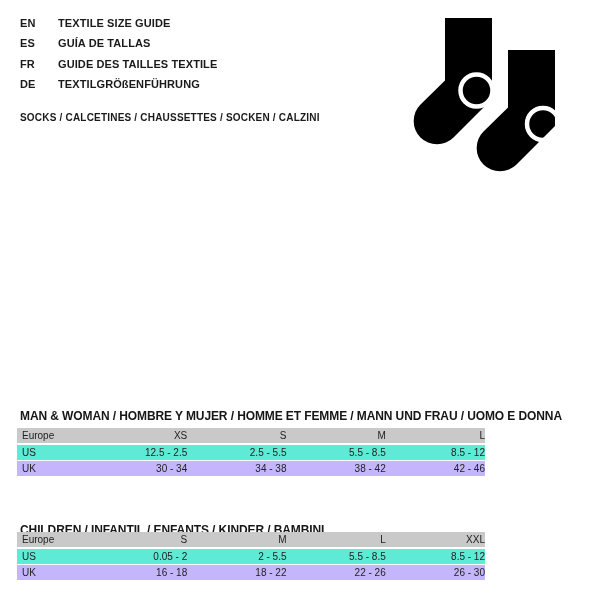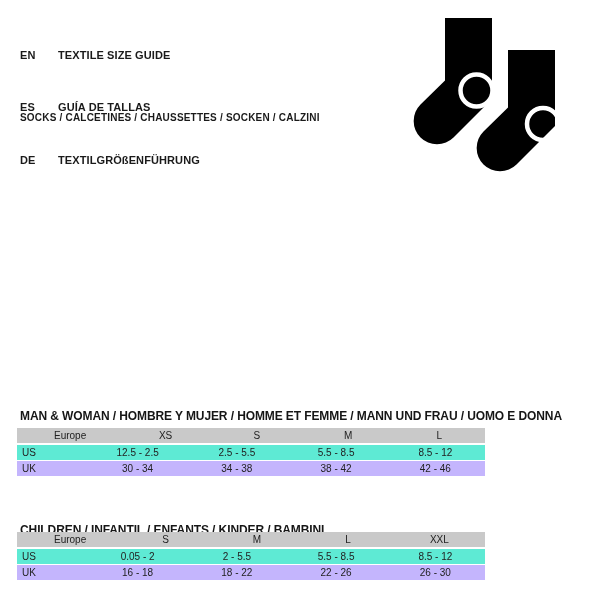--- a/index.html
+++ b/index.html
@@ -15,21 +15,20 @@
   
   .lang-block { position: absolute; left: 20px; top: 13px; }
   .lang-row {
     display: flex;
     height: 20.3px;
     align-items: center;
     font-size: 11px;
     font-weight: 700;
     letter-spacing: 0.1px;
     white-space: nowrap;
-    margin-top: 32px;
   }
   .lang-code { width: 38px; flex: none; }
   .category-line {
     position: absolute;
     left: 20px;
     top: 112px;
     font-size: 10px;
     font-weight: 700;
     letter-spacing: 0.2px;
     white-space: nowrap;
@@ -54,38 +53,42 @@
   .t-row {
     display: flex;
     height: 15px;
     align-items: center;
     margin-bottom: 1.5px;
     font-size: 10px;
     font-weight: 400;
     color: #222222;
     background: #5eead4;
   }
-  .t-row.header { background: #c9c9c9; padding-left: 32px; }
+  .t-row.header { background: #c9c9c9; }
   .t-row.alt { background: #c4b5fd; }
   .cell-label { width: 71px; flex: none; padding-left: 5px; box-sizing: border-box; }
-  .cell { flex: 1; text-align: center; }
+  .cell { flex: 1; text-align: right; }
 </style>
 </head>
 <body>
 
 <div class="page">
 
   <div class="lang-block">
       <div class="lang-row">
         <span class="lang-code">EN</span>
         <span class="lang-label">TEXTILE SIZE GUIDE</span>
       </div>
       <div class="lang-row">
         <span class="lang-code">ES</span>
         <span class="lang-label">GUÍA DE TALLAS</span>
+      </div>
+      <div class="lang-row">
+        <span class="lang-code">FR</span>
+        <span class="lang-label">GUIDE DES TAILLES TEXTILE</span>
       </div>
       <div class="lang-row">
         <span class="lang-code">DE</span>
         <span class="lang-label">TEXTILGRÖßENFÜHRUNG</span>
       </div>
     </div>
 
   <div class="category-line">SOCKS / CALCETINES / CHAUSSETTES / SOCKEN / CALZINI</div>
 
   <svg class="socks-svg" viewBox="400 0 200 200" xmlns="http://www.w3.org/2000/svg" aria-hidden="true">

